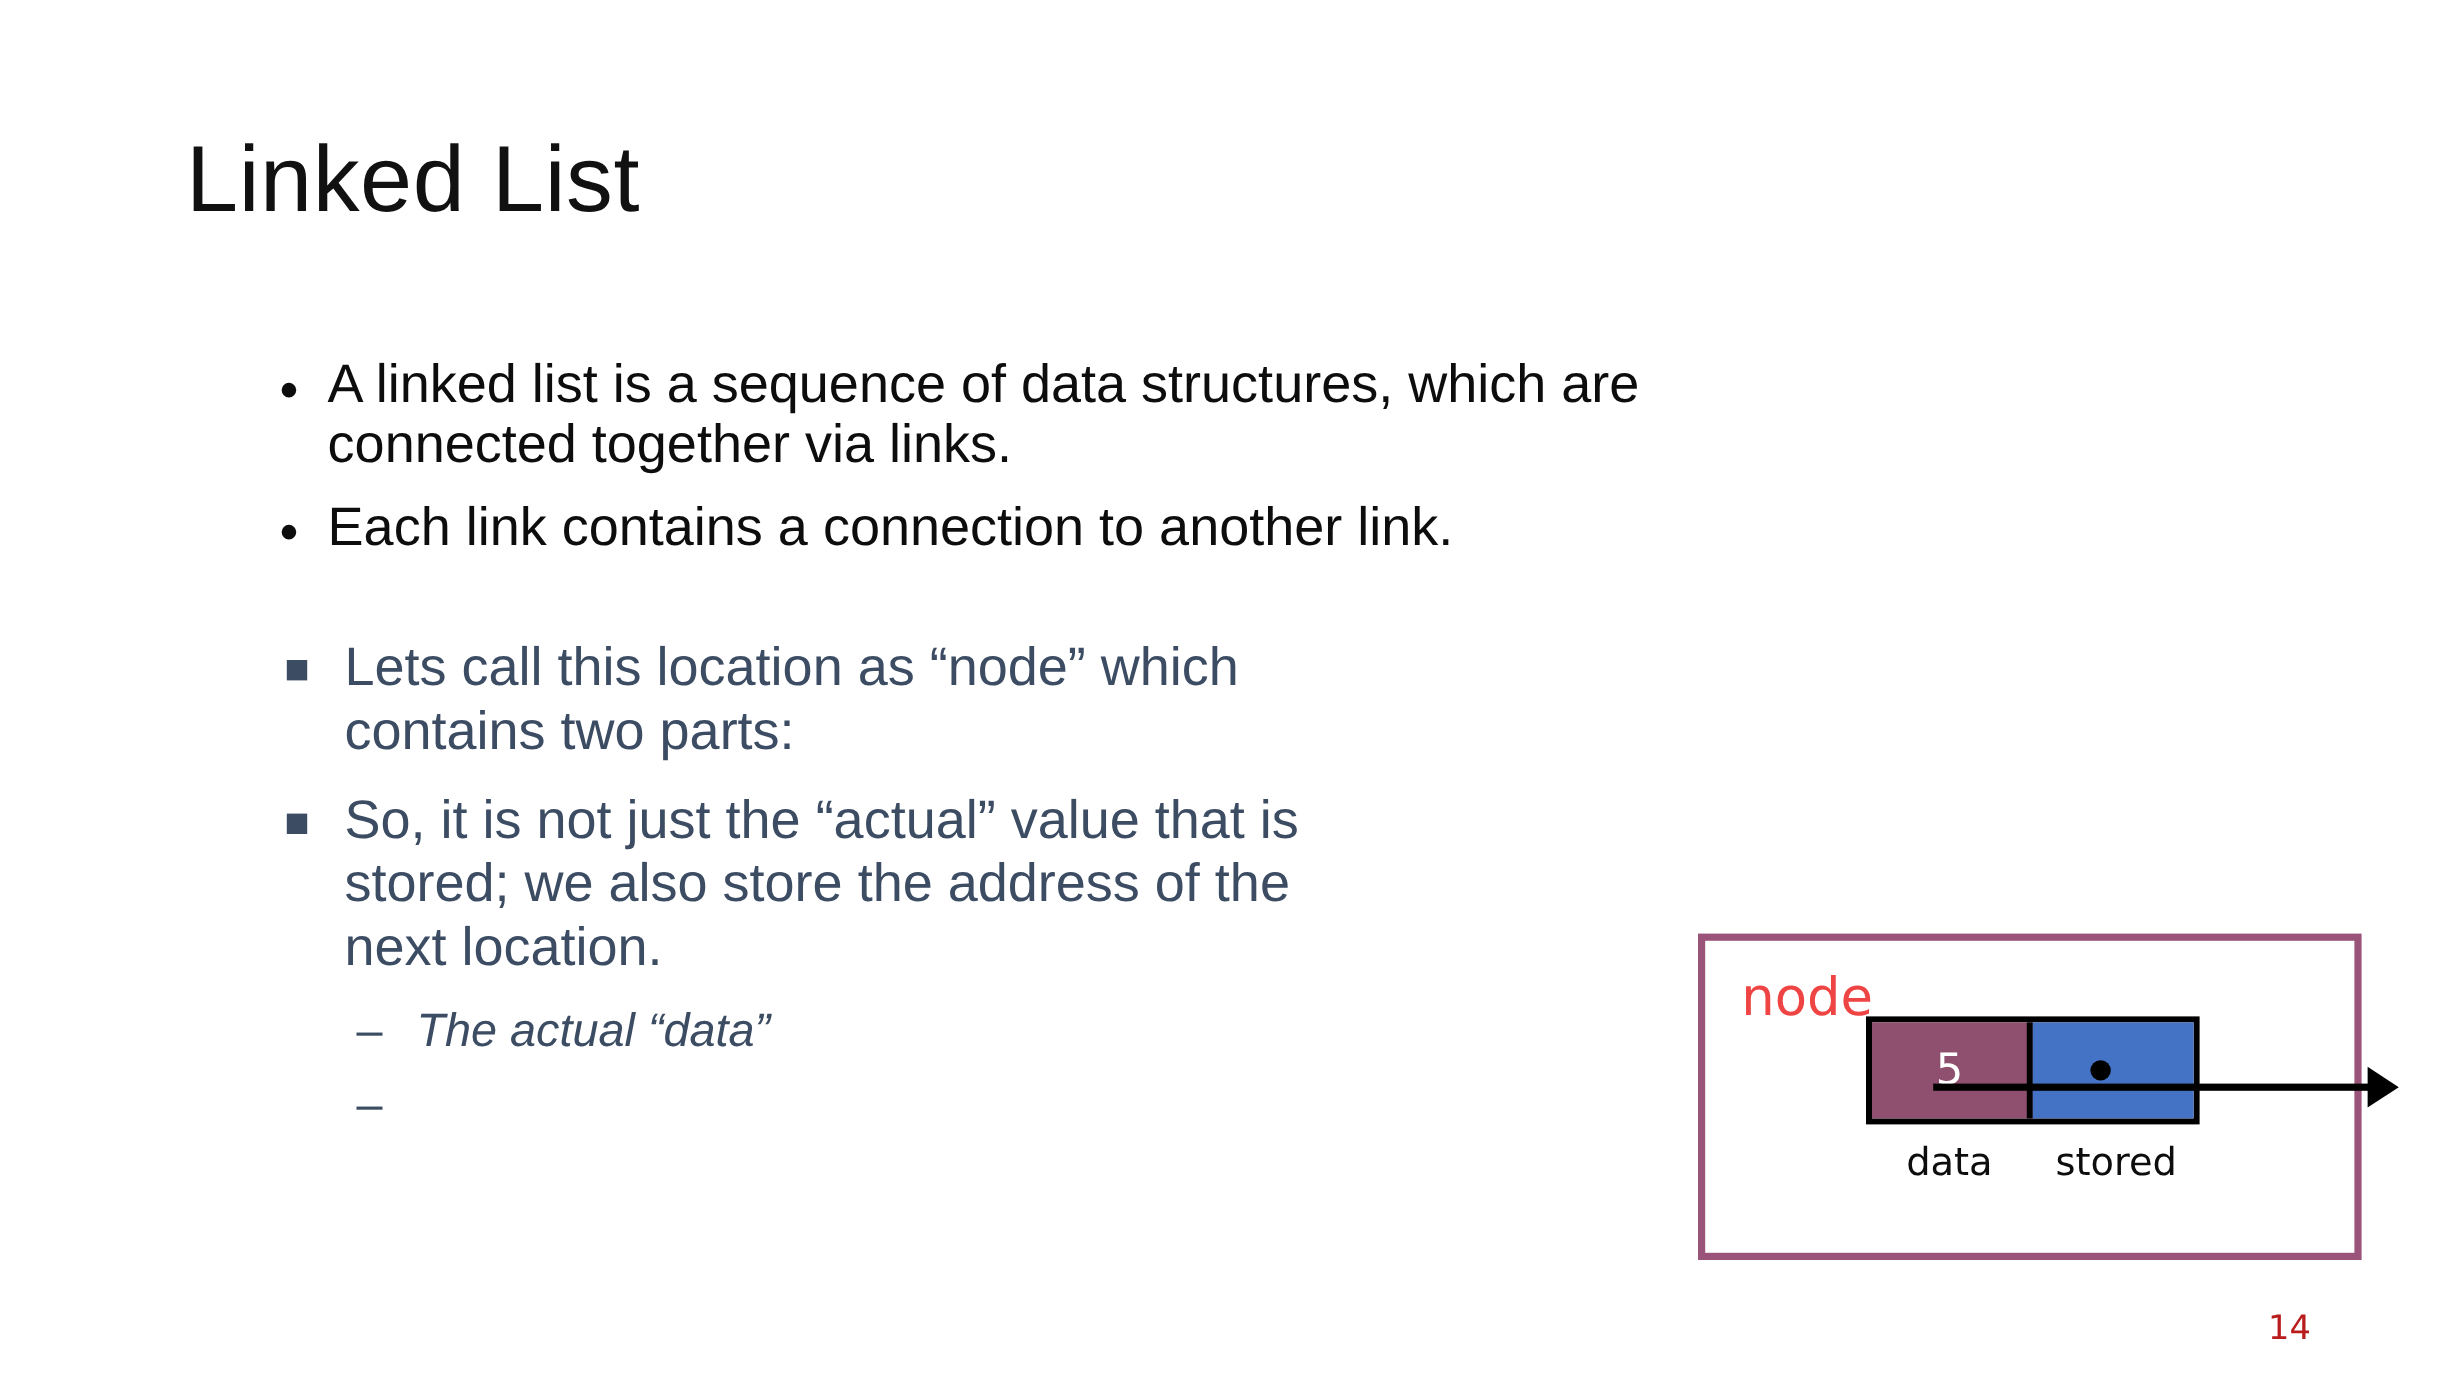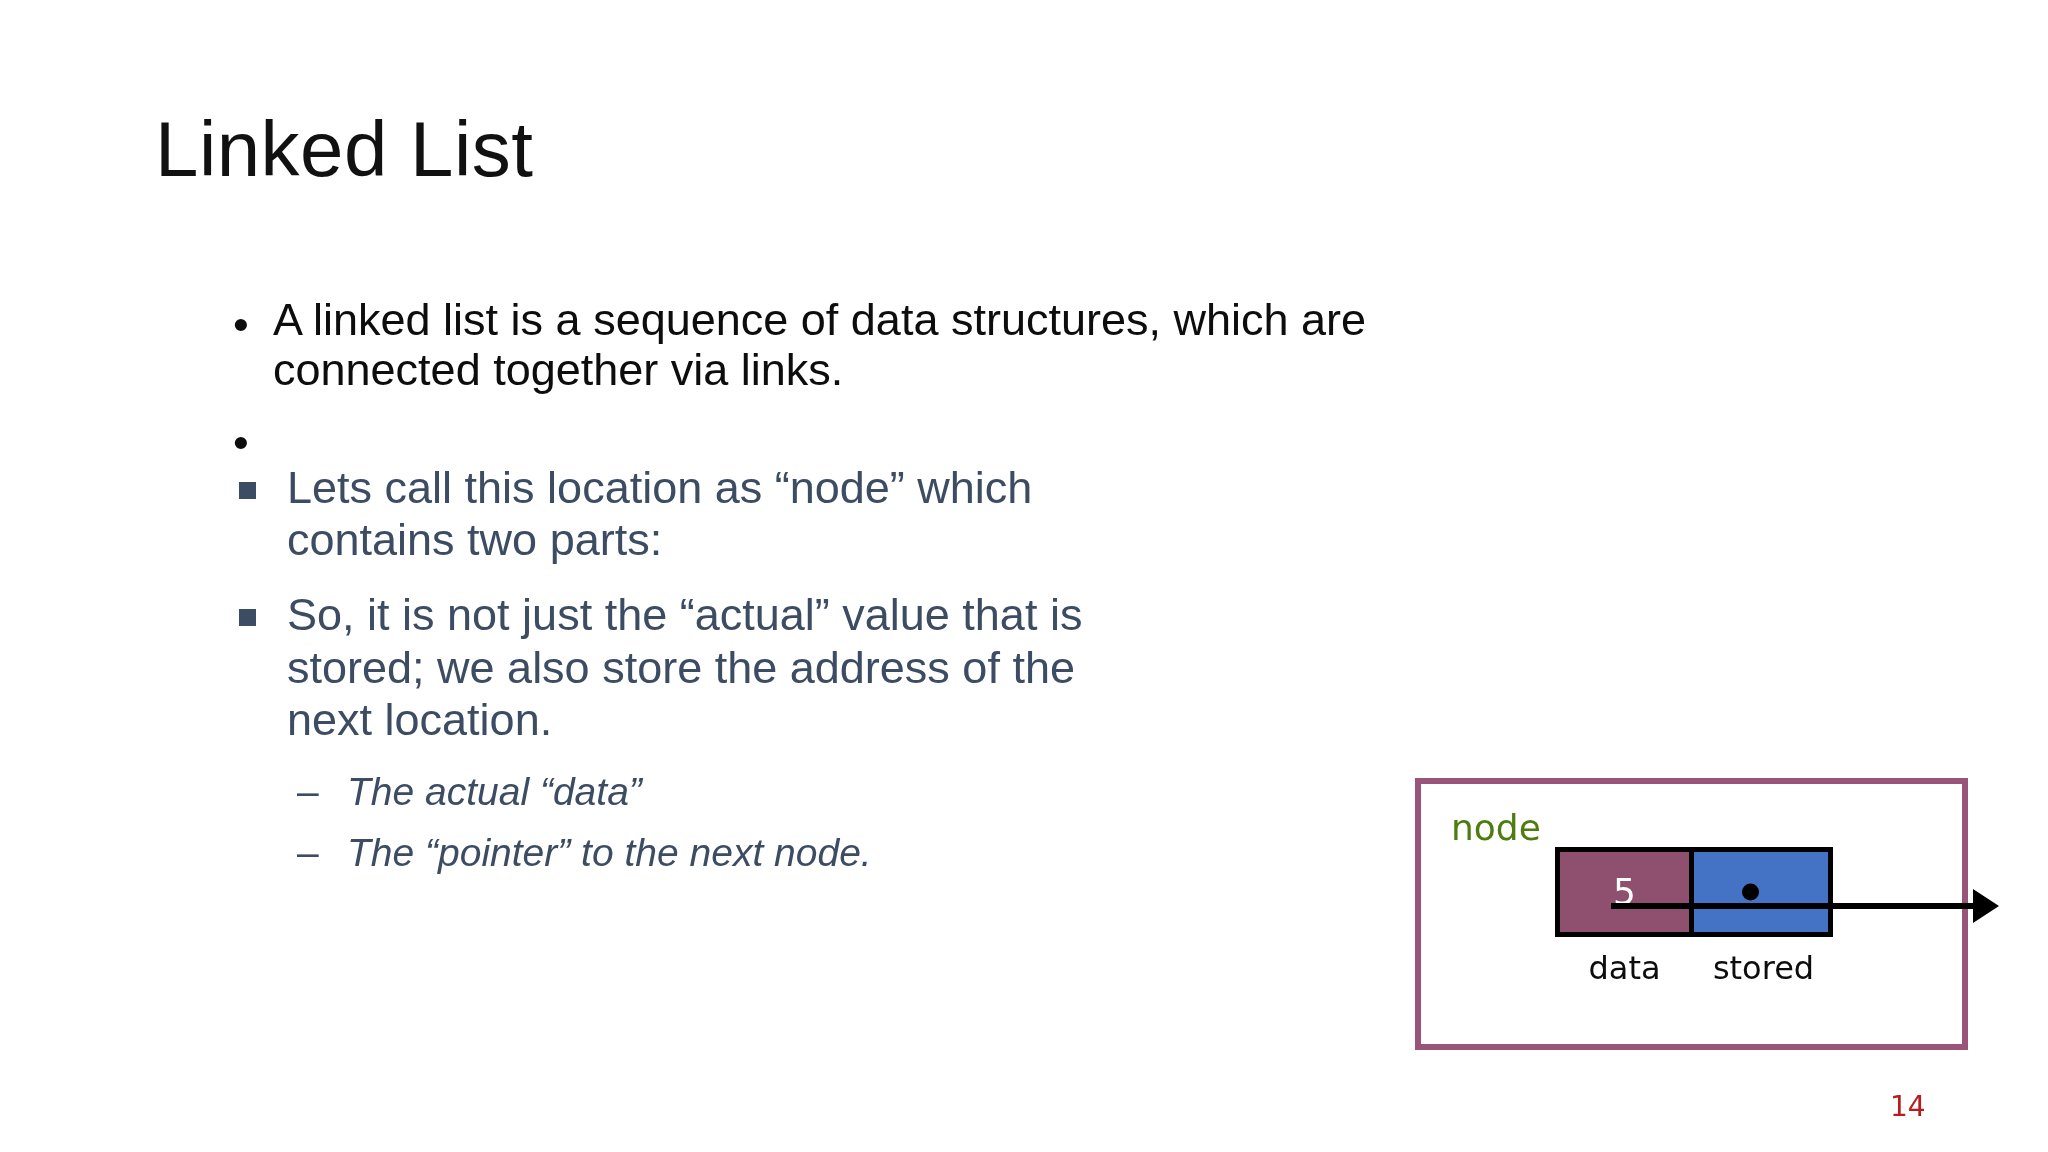--- a/index.html
+++ b/index.html
@@ -111,22 +111,22 @@
     width: 553px;
     height: 272px;
     border: 6px solid #9b5479;
     background: #ffffff;
     box-sizing: border-box;
   }
   .diagram-label-node {
     position: absolute;
     left: 30px;
     top: 26px;
-    font-size: 36px;
-    color: #4d7c0f;
+    font-size: 44px;
+    color: #ef4444;
     font-family: "DejaVu Sans", sans-serif;
     line-height: 1;
   }
   .node-cells {
     position: absolute;
     left: 134px;
     top: 63px;
     display: flex;
     border: 5px solid #000000;
     box-sizing: content-box;
@@ -219,20 +219,21 @@
 
   <div class="body-block">
 
     <div class="l1">
       <span class="bullet-dot">•</span>
       <span>A linked list is a sequence of data structures, which are connected together via links.</span>
     </div>
 
     <div class="l1">
       <span class="bullet-dot">•</span>
+      <span>Each link contains a connection to another link.</span>
     </div>
 
     <div class="gap"></div>
 
     <div class="l2">
       <span class="bullet-sq"></span>
       <span>Lets call this location as “node” which contains two parts:</span>
     </div>
 
     <div class="l2">
@@ -240,21 +241,20 @@
       <span>So, it is not just the “actual” value that is stored; we also store the address of the next location.</span>
     </div>
 
     <div class="l3">
       <span class="bullet-dash">–</span>
       <span>The actual “data”</span>
     </div>
 
     <div class="l3">
       <span class="bullet-dash">–</span>
-      <span>The “pointer” to the next node.</span>
     </div>
 
   </div>
 
   <div class="diagram">
 
     <div class="diagram-label-node">node</div>
 
     <div class="node-cells">
       <div class="cell cell-data">

